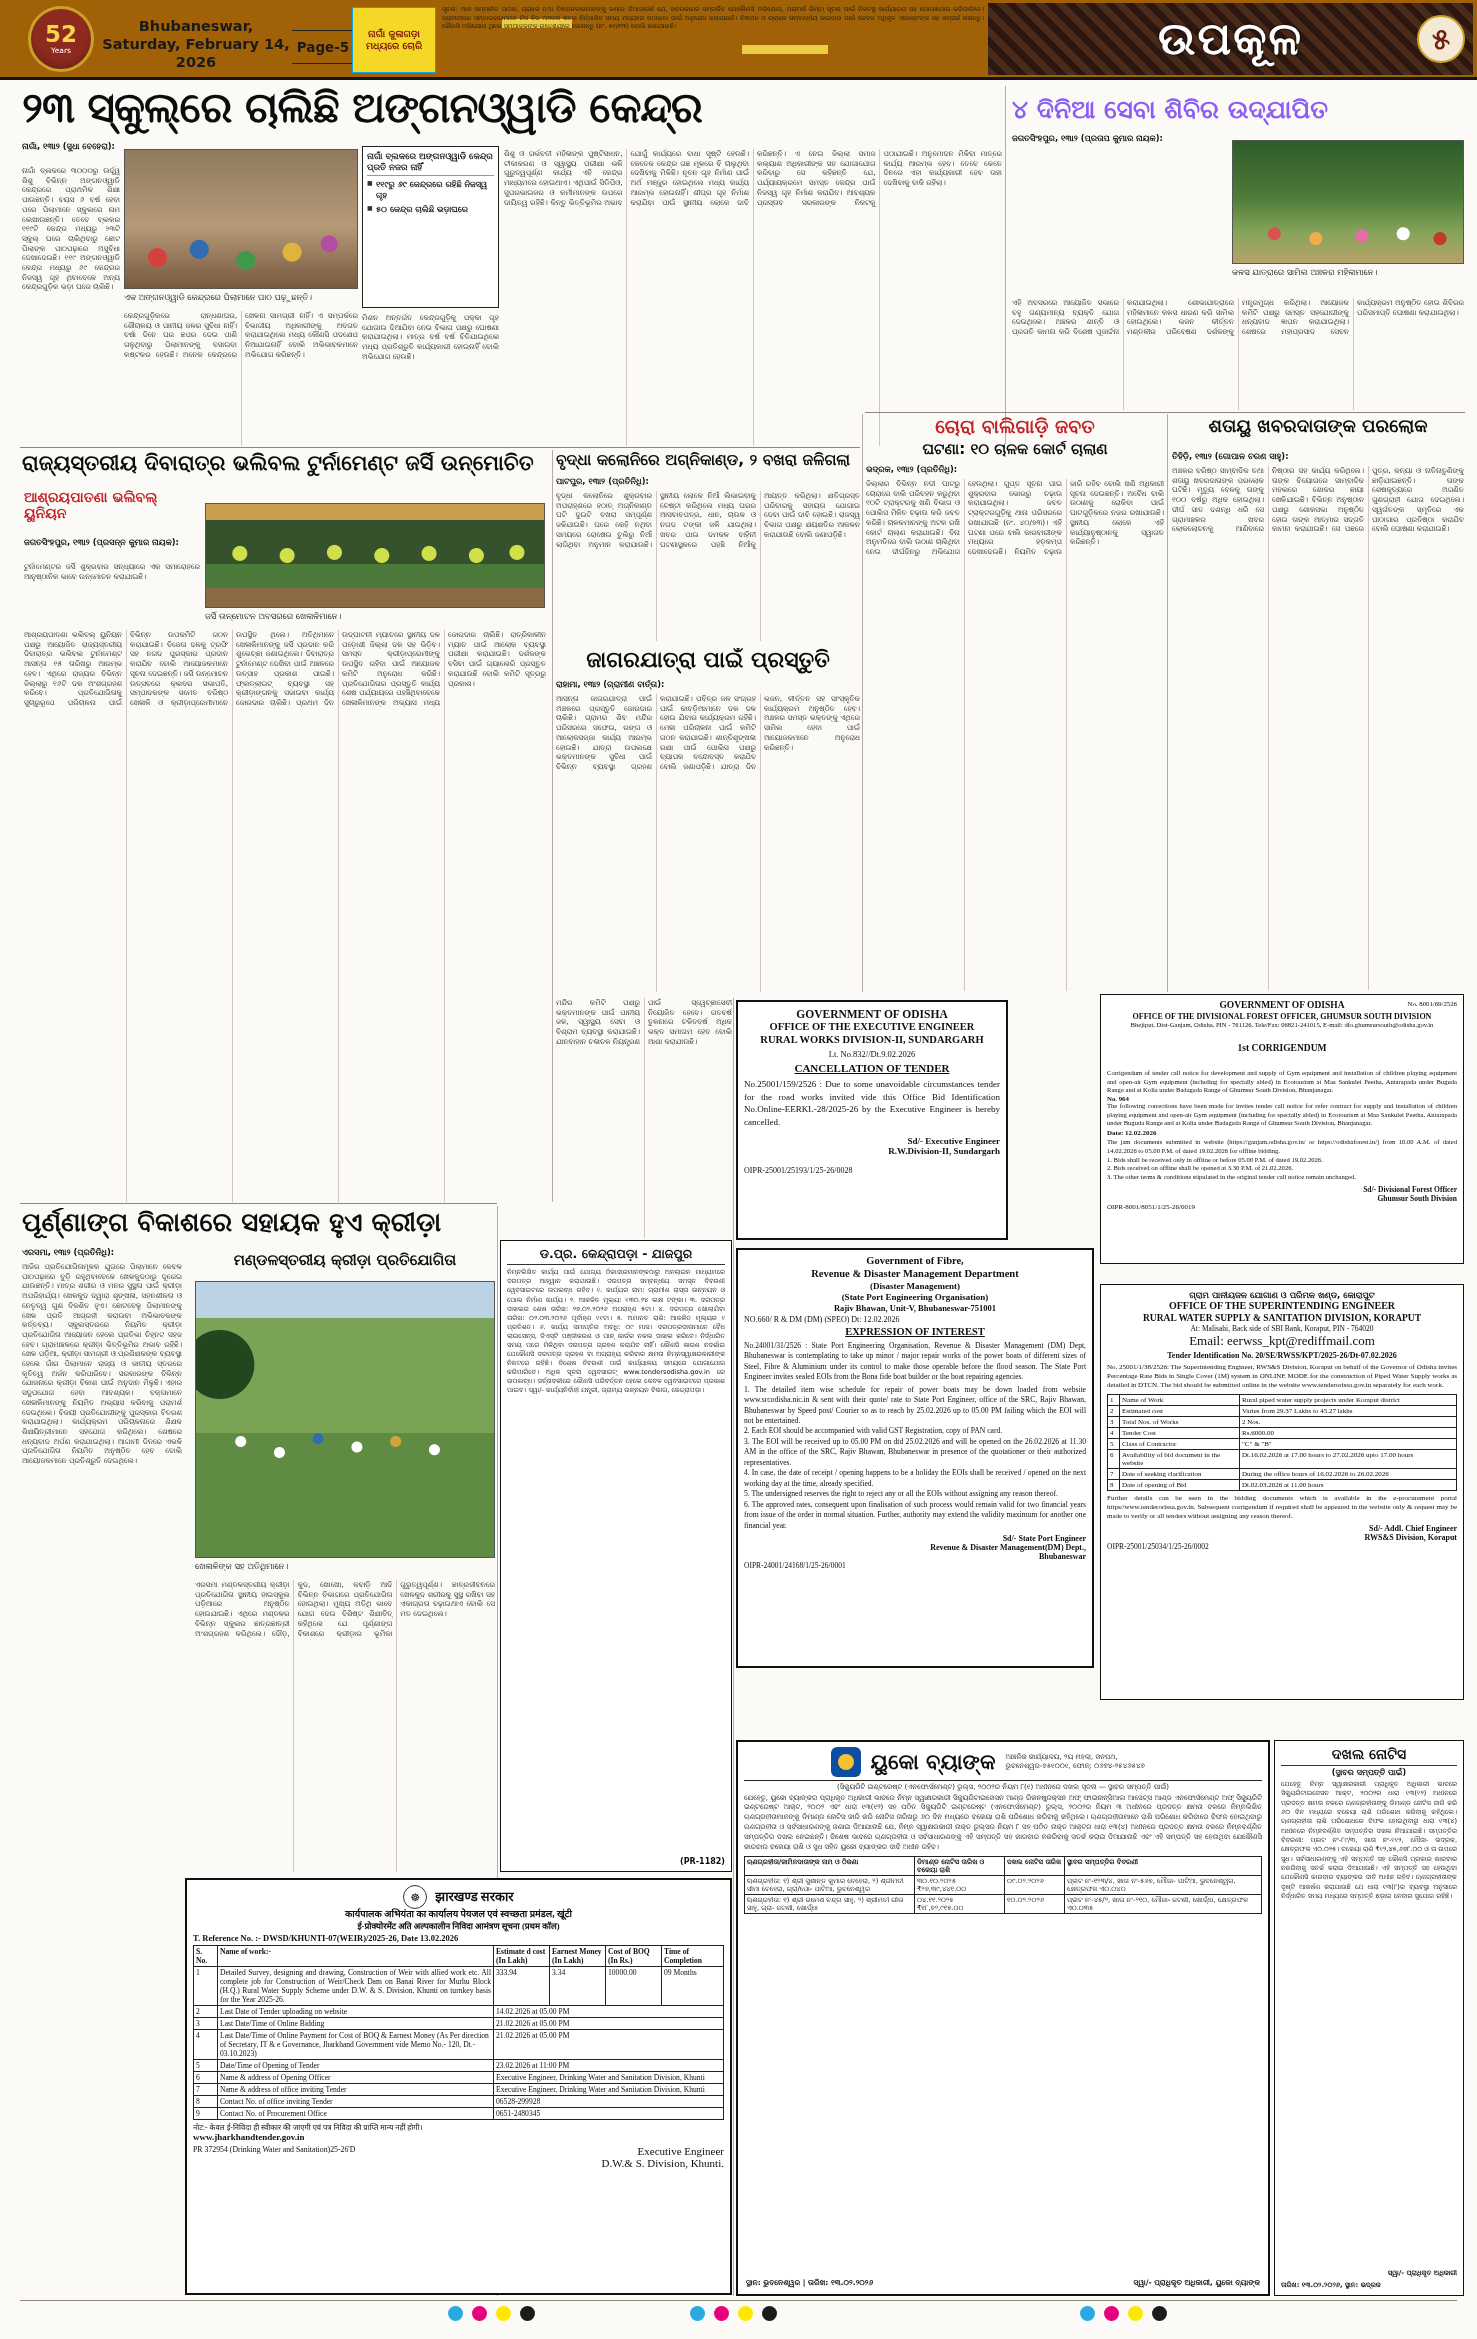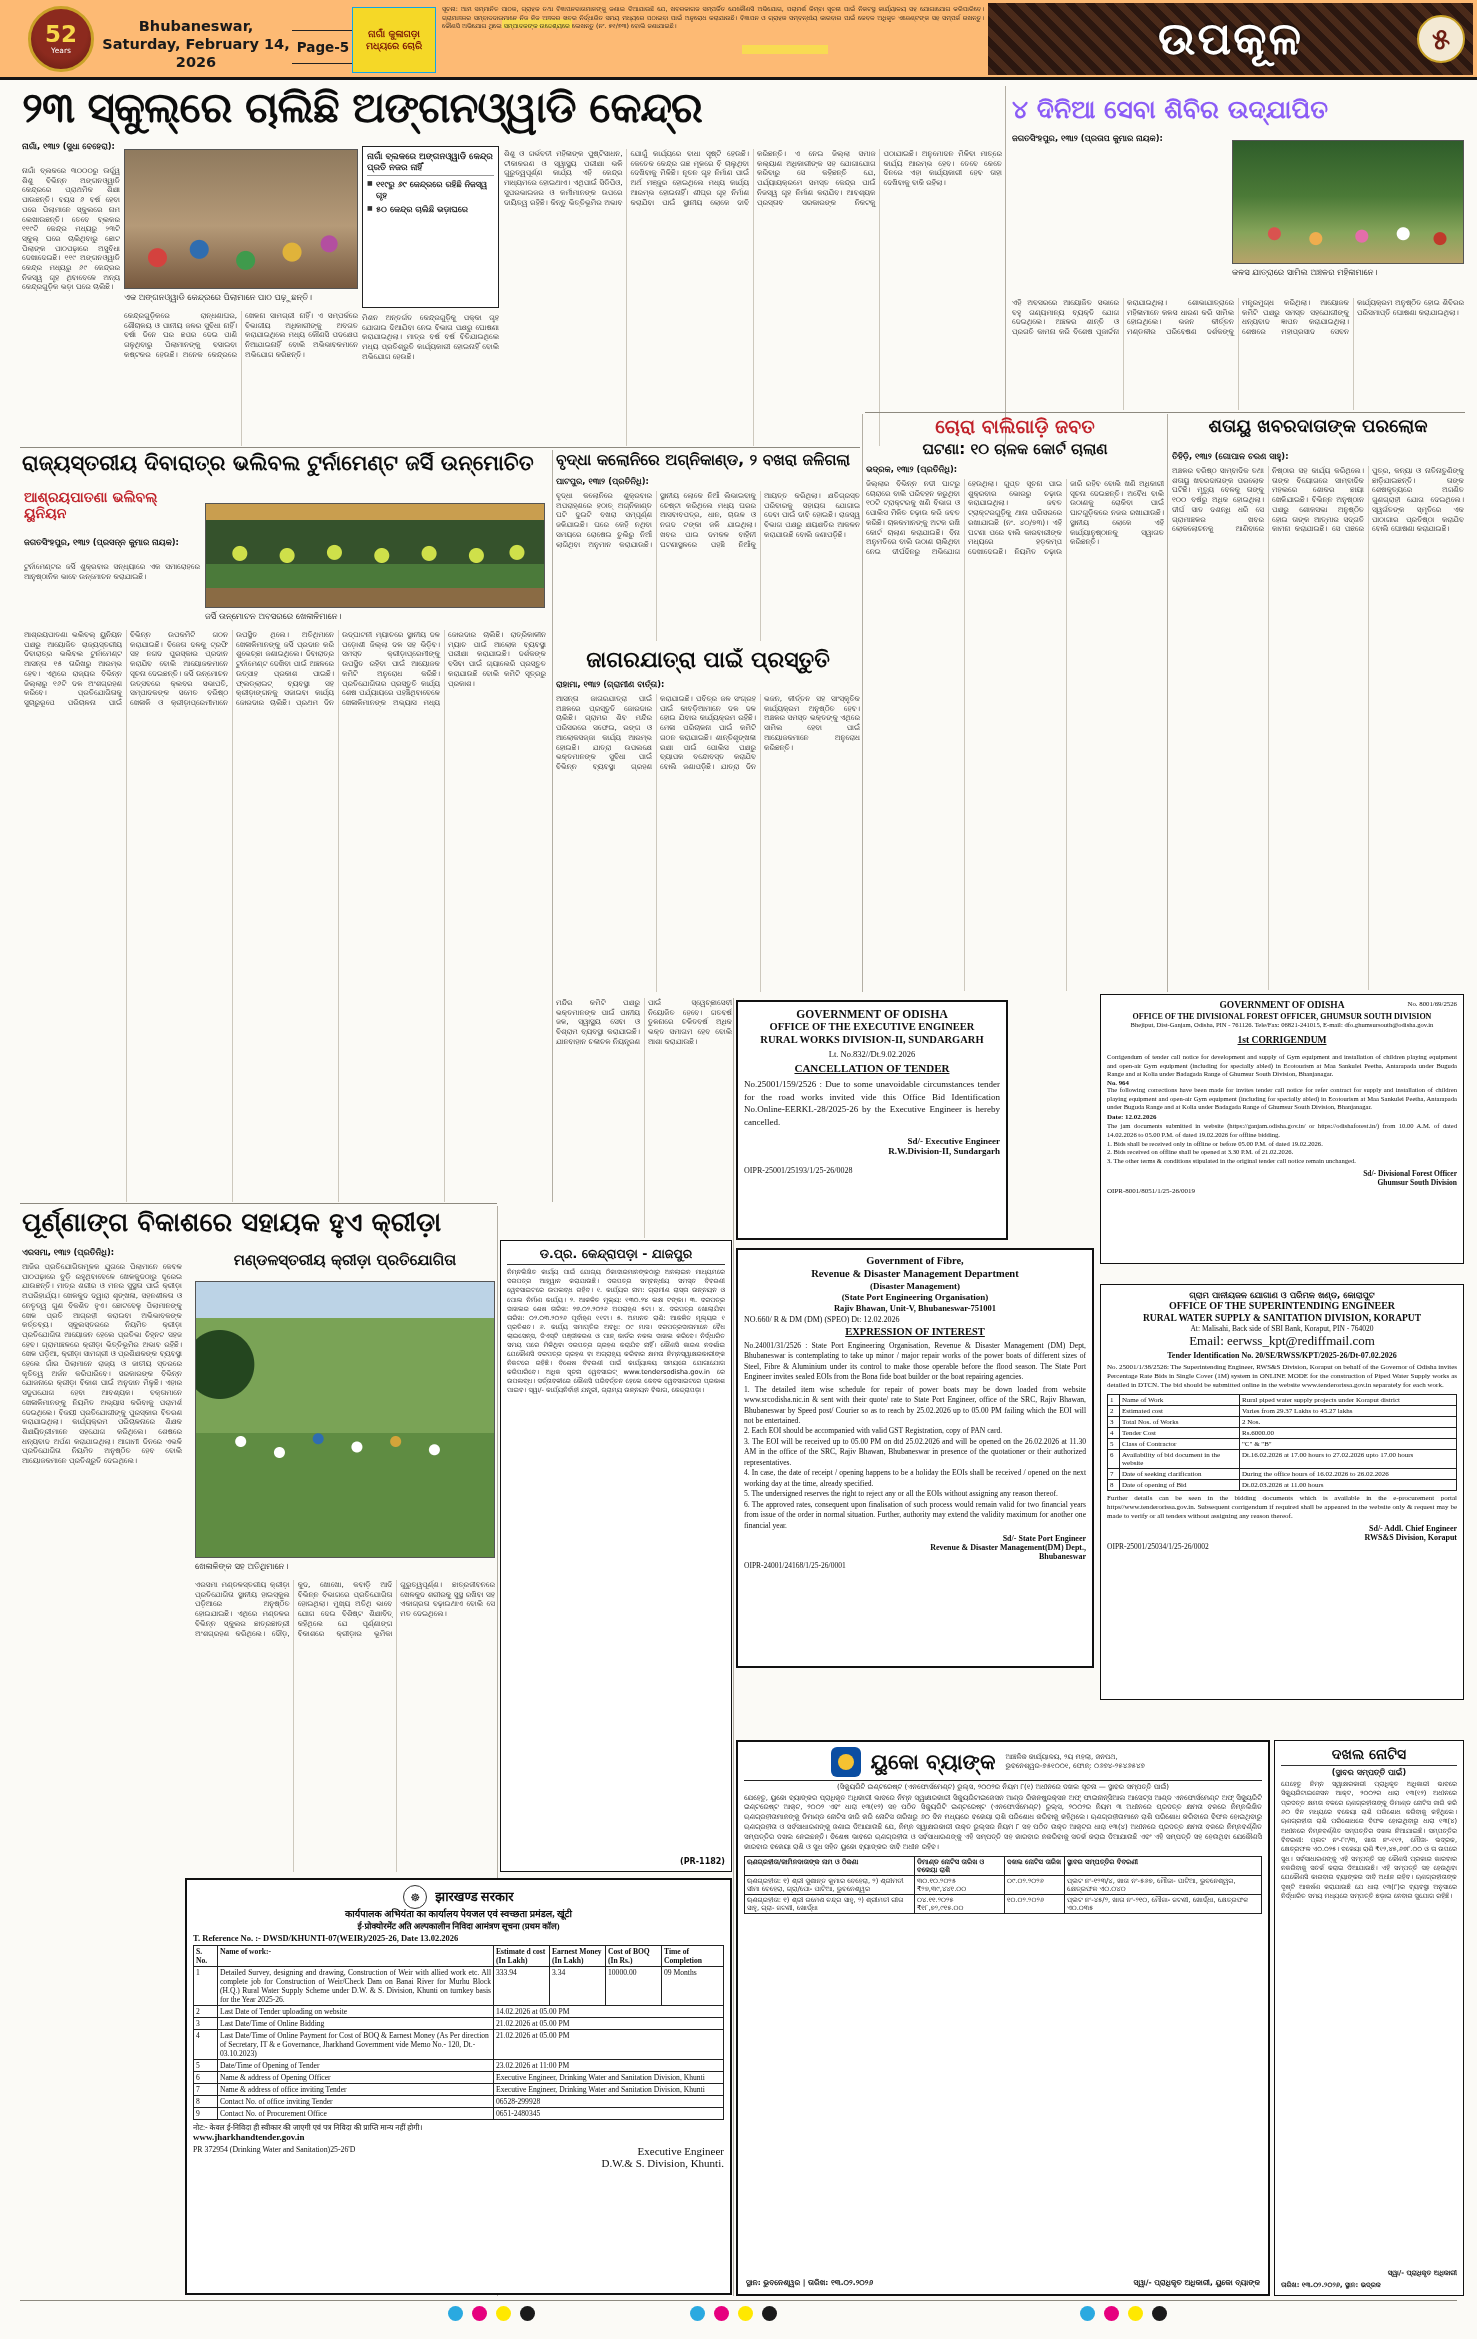--- a/index.html
+++ b/index.html
@@ -18,21 +18,21 @@
   .c2{column-count:2;column-gap:8px;column-rule:1px solid #cdc8bd}
   .c3{column-count:3;column-gap:8px;column-rule:1px solid #cdc8bd}
   .c4{column-count:4;column-gap:8px;column-rule:1px solid #cdc8bd}
   .c5{column-count:5;column-gap:8px;column-rule:1px solid #cdc8bd}
   .hlxl{font-weight:bold;color:#0c0c0c;font-size:42px;line-height:1.05;letter-spacing:-1px}
   .hlg{font-weight:bold;color:#8b5cf6;font-size:25px;line-height:1.1}
   .hlm{font-weight:bold;color:#0c0c0c;line-height:1.12}
   .ctr{text-align:center}
   .red{color:#c0222a}
   
-  .masthead{left:0;top:0;width:1477px;height:80px;border-bottom:3px solid #151515;background:#fdba74}
+  .masthead{left:0;top:0;width:1477px;height:80px;border-bottom:3px solid #151515;background:#a16207}
   .logo{left:28px;top:6px;width:66px;height:66px;border-radius:50%;
         background:radial-gradient(circle at 50% 40%,#8c2a1e 55%,#5e1a10 100%);
         border:3px solid #c9a227;color:#f7d64a;display:flex;flex-direction:column;
         align-items:center;justify-content:center;text-align:center}
   .logo .yr{font-size:23px;font-weight:bold;line-height:1}
   .logo .yl{font-size:7.5px;color:#fff}
   .dateline{left:100px;top:17px;width:192px;text-align:center;font-weight:bold;font-size:14.5px;line-height:1.25}
   .pagelab{left:292px;top:30px;width:62px;text-align:center;font-weight:bold;font-size:13.5px;
            border-top:1px solid #222;border-bottom:1px solid #222;padding:8px 0}
   .promo{left:352px;top:7px;width:84px;height:66px;background:#f5d827;border:1px solid #0ea5e9;
@@ -190,21 +190,21 @@
     <div style="font-size:8px;margin-top:10px">OIPR-25001/25193/1/25-26/0028</div>
   </div>
 
   <div class="a nbox" style="left:1100px;top:994px;width:364px;height:270px;border-width:1.5px">
     <div style="position:relative">
       <div class="bh" style="font-size:9.5px">GOVERNMENT OF ODISHA</div>
       <div style="position:absolute;right:0;top:0;font-size:6.8px">No. 8001/69/2526</div>
     </div>
     <div class="bh" style="font-size:8px">OFFICE OF THE DIVISIONAL FOREST OFFICER, GHUMSUR SOUTH DIVISION</div>
     <div class="bh" style="font-size:6.6px;font-weight:normal">Bhejiput, Dist-Ganjam, Odisha, PIN - 761126. Tele/Fax: 06821-241015, E-mail: dfo.ghumsursouth@odisha.gov.in</div>
-    <div class="bh" style="font-size:9.5px;text-decoration:underline;margin:6px 0">1st CORRIGENDUM</div>
+    <div class="bh" style="font-size:9.5px;margin:14px 0">1st CORRIGENDUM</div>
     <div class="just" style="font-size:6.6px;line-height:1.32">Corrigendum of tender call notice for development and supply of Gym equipment and installation of children playing equipment and open-air Gym equipment (including for specially abled) in Ecotourism at Maa Sankulei Peetha, Antarapada under Buguda Range and at Kolia under Badagada Range of Ghumsur South Division, Bhanjanagar.</div>
     <div style="font-size:6.8px;font-weight:bold">No. 964</div>
     <div class="just" style="font-size:6.6px;line-height:1.32">The following corrections have been made for invites tender call notice for refer contract for supply and installation of children playing equipment and open-air Gym equipment (including for specially abled) in Ecotourism at Maa Sankulei Peetha, Antarapada under Buguda Range and at Kolia under Badagada Range of Ghumsur South Division, Bhanjanagar.</div>
     <div style="font-size:7px;font-weight:bold;margin:1px 0">Date: 12.02.2026</div>
     <div class="just" style="font-size:6.6px;line-height:1.32">The jam documents submitted in website (https://ganjam.odisha.gov.in/ or https://odishaforest.in/) from 10.00 A.M. of dated 14.02.2026 to 05.00 P.M. of dated 19.02.2026 for offline bidding.</div>
     <div class="just" style="font-size:6.6px;line-height:1.32">1.  Bids shall be received only in offline or before 05.00 P.M. of dated 19.02.2026.</div>
     <div class="just" style="font-size:6.6px;line-height:1.32">2.  Bids received on offline shall be opened at 3.30 P.M. of 21.02.2026.</div>
     <div class="just" style="font-size:6.6px;line-height:1.32">3.  The other terms &amp; conditions stipulated in the original tender call notice remain unchanged.</div>
     <div class="sign" style="font-size:7.5px;margin-top:3px">Sd/- Divisional Forest Officer</div>
     <div class="sign" style="font-size:7.5px">Ghumsur South Division</div>

